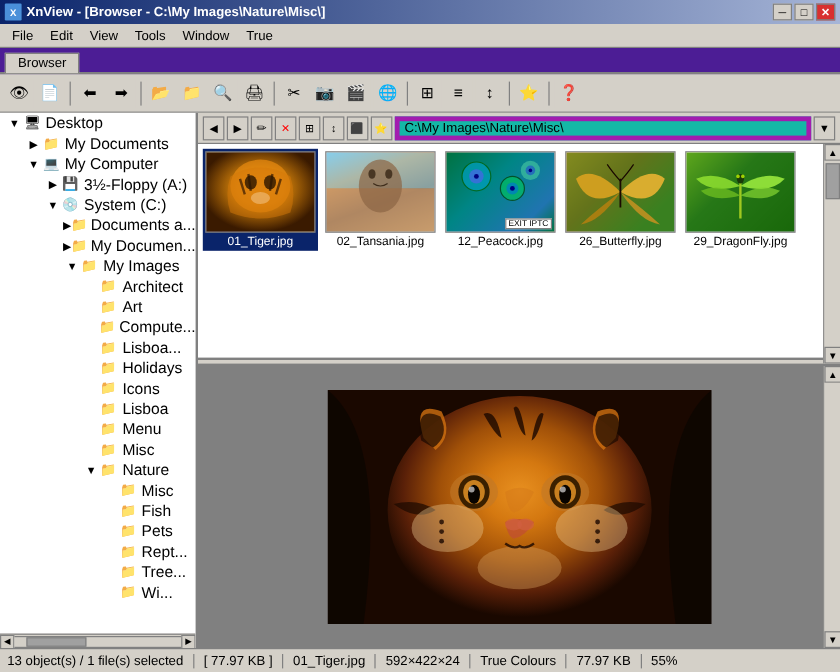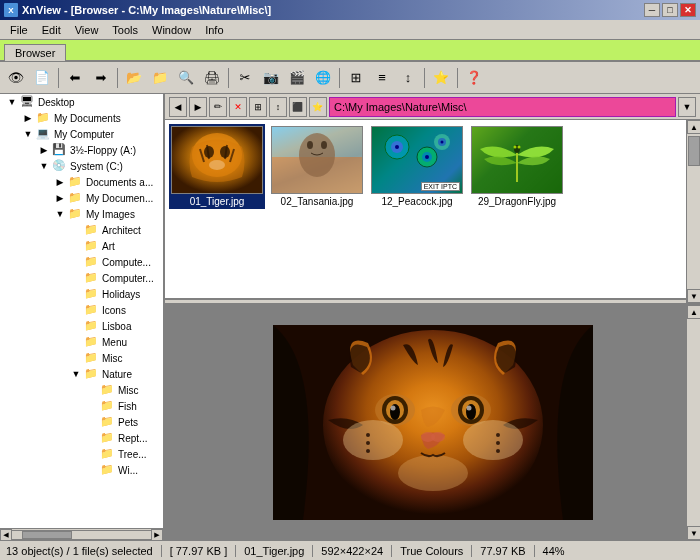--- a/index.html
+++ b/index.html
@@ -38,21 +38,21 @@
       gap: 2px;
     }
     .menu-item {
       padding: 2px 6px;
       cursor: pointer;
       font-size: 11px;
     }
 
     
     .tab-bar {
-      background: #bef264;
+      background: #4c1d95;
       height: 22px;
       display: flex;
       align-items: flex-end;
       padding: 0 4px;
       border-bottom: 2px solid #808080;
     }
     .tab {
       background: #d4d0c8;
       border: 1px solid #808080;
       border-bottom: none;
@@ -101,21 +101,21 @@
     }
     .tree-body { overflow: auto; flex: 1; }
     .tree-item {
       display: flex; align-items: center;
       padding: 1px 0;
       cursor: pointer;
       white-space: nowrap;
     }
     .tree-expander { width: 16px; text-align: center; font-size: 9px; }
     .tree-icon { width: 16px; height: 14px; margin-right: 2px; font-size: 11px; }
-    .tree-label { font-size: 10px; }
+    .tree-label { font-size: 13px; }
     .indent1 { padding-left: 4px; }
     .indent2 { padding-left: 20px; }
     .indent3 { padding-left: 36px; }
     .indent4 { padding-left: 52px; }
     .indent5 { padding-left: 68px; }
 
     
     .right-panel {
       flex: 1;
       display: flex;
@@ -130,22 +130,22 @@
       align-items: center;
       height: 26px;
       padding: 2px 4px;
       background: #d4d0c8;
       border-bottom: 1px solid #808080;
       gap: 2px;
     }
     .address-input {
       flex: 1;
       height: 20px;
-      border: 1px solid #a21caf;
-      background: #ec4899;
+      border: 4px solid #a21caf;
+      background: #14b8a6;
       padding: 0 4px;
       font-size: 11px;
     }
     .addr-btn {
       width: 18px; height: 20px; background: #d4d0c8; border: 1px solid #808080;
       display: flex; align-items: center; justify-content: center; font-size: 9px; cursor: pointer;
     }
 
     
     .thumb-grid {
@@ -257,21 +257,21 @@
     <div class="title-btn close">✕</div>
   </div>
 </div>
 
 <div class="menu-bar">
   <span class="menu-item">File</span>
   <span class="menu-item">Edit</span>
   <span class="menu-item">View</span>
   <span class="menu-item">Tools</span>
   <span class="menu-item">Window</span>
-  <span class="menu-item">Info</span>
+  <span class="menu-item">True</span>
 </div>
 
 <div class="tab-bar">
   <div class="tab">
     <span>Browser</span>
   </div>
 </div>
 
 <div class="toolbar">
   <div class="tool-btn">👁</div>
@@ -366,21 +366,21 @@
 
       <div class="tree-item indent5">
         <span class="tree-expander"> </span>
         <span class="tree-icon">📁</span>
         <span class="tree-label">Compute...</span>
       </div>
 
       <div class="tree-item indent5">
         <span class="tree-expander"> </span>
         <span class="tree-icon">📁</span>
-        <span class="tree-label">Computer...</span>
+        <span class="tree-label">Lisboa...</span>
       </div>
 
       <div class="tree-item indent5">
         <span class="tree-expander"> </span>
         <span class="tree-icon">📁</span>
         <span class="tree-label">Holidays</span>
       </div>
 
       <div class="tree-item indent5">
         <span class="tree-expander"> </span>
@@ -533,20 +533,35 @@
               <circle cx="70" cy="15" r="1.5" fill="#000080"></circle>
             </svg>
             <div class="exif-badge">EXIT IPTC</div>
           </div>
           <span class="thumb-label">12_Peacock.jpg</span>
         </div>
 
 
 
 
+        <div class="thumb-item">
+          <div class="thumb-img" style="background: linear-gradient(135deg, #daa520 0%, #8b6914 40%, #228b22 80%)">
+            <svg width="90" height="66" viewBox="0 0 90 66">
+              <rect width="90" height="66" fill="#4a7a20" opacity="0.6"></rect>
+              <path d="M45 33 Q22 10 8 22 Q18 48 45 33Z" fill="#d4a020" opacity="0.95"></path>
+              <path d="M45 33 Q68 10 82 22 Q72 48 45 33Z" fill="#e0b030" opacity="0.95"></path>
+              <path d="M45 33 Q25 48 12 60 Q28 58 45 33Z" fill="#b08010" opacity="0.9"></path>
+              <path d="M45 33 Q65 48 78 60 Q62 58 45 33Z" fill="#c09020" opacity="0.9"></path>
+              <line x1="45" y1="22" x2="45" y2="46" stroke="#1a0800" stroke-width="1.5"></line>
+              <path d="M45 24 Q38 16 34 10" stroke="#1a0800" stroke-width="1" fill="none"></path>
+              <path d="M45 24 Q52 16 56 10" stroke="#1a0800" stroke-width="1" fill="none"></path>
+            </svg>
+          </div>
+          <span class="thumb-label">26_Butterfly.jpg</span>
+        </div>
 
 
         <div class="thumb-item">
           <div class="thumb-img" style="background: linear-gradient(135deg, #adff2f 0%, #228b22 40%, #006400 100%)">
             <svg width="90" height="66" viewBox="0 0 90 66">
               <rect width="90" height="66" fill="#2a6a10" opacity="0.6"></rect>
               <line x1="45" y1="20" x2="45" y2="55" stroke="#a0c820" stroke-width="2"></line>
               <path d="M45 28 Q25 15 8 22 Q20 35 45 28Z" fill="#90e030" opacity="0.85"></path>
               <path d="M45 28 Q65 15 82 22 Q70 35 45 28Z" fill="#a0f040" opacity="0.85"></path>
               <path d="M45 36 Q28 25 12 32 Q22 42 45 36Z" fill="#70c020" opacity="0.75"></path>
@@ -647,14 +662,14 @@
   </div>
 </div>
 
 <div class="status-bar">
   <span class="status-section">13 object(s) / 1 file(s) selected</span>
   <span class="status-section">[ 77.97 KB ]</span>
   <span class="status-section">01_Tiger.jpg</span>
   <span class="status-section">592×422×24</span>
   <span class="status-section">True Colours</span>
   <span class="status-section">77.97 KB</span>
-  <span>44%</span>
+  <span>55%</span>
 </div>
 
 </body></html>

